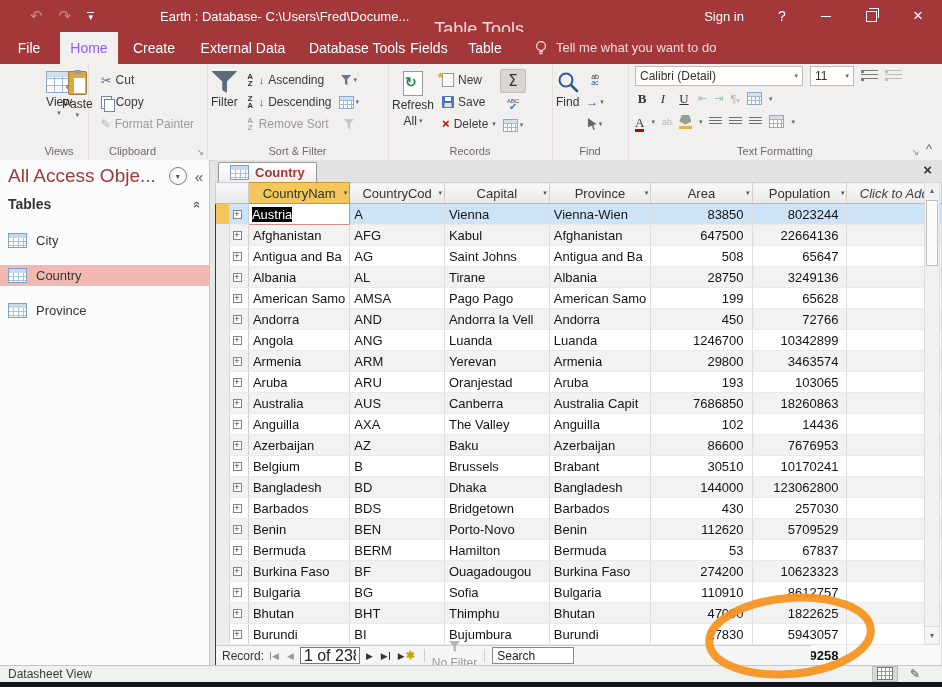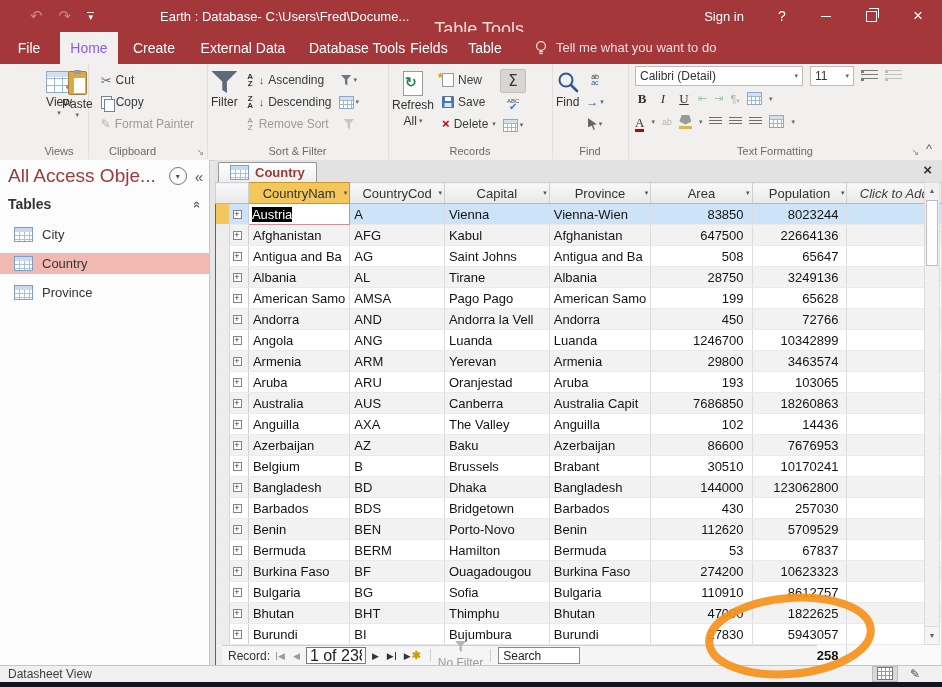--- a/index.html
+++ b/index.html
@@ -98,34 +98,34 @@
   .nav-title{display:flex;align-items:center;padding:5px 6px 4px 8px;font-size:19px;color:#9d3a38;}
   .nav-title .sp{flex:1;}
   .nav-circle{width:16px;height:16px;border:1px solid #777;border-radius:50%;font-size:8px;color:#555;display:flex;align-items:center;justify-content:center;margin-right:8px;}
   .nav-shutter{font-size:15px;color:#555;}
   .nav-search{display:flex;align-items:center;border:1px solid #c2c2c2;border-left:none;border-right:none;background:#fff;height:23px;}
   .nav-search input{flex:1;border:0;outline:0;font-family:"Liberation Sans",sans-serif;font-size:12px;font-style:italic;color:#555;padding:0 7px;background:transparent;}
   .nav-search input::placeholder{color:#555;font-style:italic;}
   .nav-group{display:flex;align-items:center;padding:5px 8px 4px;font-size:14px;font-weight:bold;color:#333;}
   .nav-group .sp{flex:1;}
   .chev-up{display:inline-block;transform:rotate(90deg);font-size:13px;color:#666;}
-  .navitem{display:flex;align-items:center;gap:9px;height:21px;padding-left:14px;font-size:13px;color:#353535;margin:8px 0;}
+  .navitem{display:flex;align-items:center;gap:9px;height:21px;padding-left:8px;font-size:13px;color:#353535;margin:14px 0;}
   .navitem.selected{background:#f2b9b3;}
   .tbl-ic{width:17px;height:13px;border:1px solid #7fa0c6;background-color:#fff;
     background-image:linear-gradient(#c7daf0 0 4px,transparent 4px),
      repeating-linear-gradient(to right,transparent 0 4px,#a9c0dd 4px 5px),
      repeating-linear-gradient(to bottom,transparent 0 3px,#a9c0dd 3px 4px);}
   
   .tabbar{position:absolute;left:215px;top:160px;width:727px;height:22px;background:#e2e2e2;}
   .doctab{position:absolute;left:3px;top:2px;height:19px;display:flex;align-items:center;gap:6px;padding:0 11px;
     background:linear-gradient(#ffffff,#eeeeee);border:1px solid #979797;border-bottom:none;border-radius:2px 2px 0 0;
     font-size:13px;font-weight:bold;color:#9d3a38;}
   .doc-close{position:absolute;right:10px;top:1px;font-size:15px;color:#333;font-weight:bold;}
   .sheet{position:absolute;left:215px;top:182px;}
-  table.ds{border-collapse:collapse;table-layout:fixed;background:#4d7c0f;}
+  table.ds{border-collapse:collapse;table-layout:fixed;background:#7f1d1d;}
   .ds th{height:20px;padding:0;font-weight:normal;font-size:13px;color:#333;text-align:center;position:relative;
     background:linear-gradient(#f8f8f8,#e9e9e9);border:1px solid #cfcfcf;border-bottom:1px solid #b8b8b8;overflow:hidden;white-space:nowrap;}
   .ds th.sorted{background:#f3c75b;border-color:#c9992e;}
   .ds th.addcol{font-style:italic;color:#3f3f3f;}
   .ds th .dd{position:absolute;right:2px;top:6px;font-size:7px;color:#555;}
   .ds td{height:20px;padding:0 4px;font-size:13px;color:#141414;border-right:1px solid #dcdcdc;border-bottom:1px solid #eaeaea;
     overflow:hidden;white-space:nowrap;background:#fff;}
   .ds tr.alt td{background:#f2f2f2;}
   .ds tr.sel-row td{background:#cde3f7;}
   .ds td.num{text-align:right;padding-right:8px;}
@@ -141,21 +141,21 @@
   .ds tr.total td{background:#fafafa;border-top:1px solid #c6c6c6;border-bottom:1px solid #c6c6c6;height:21px;}
   .ds tr.total td.t-label{text-align:center;font-weight:bold;color:#222;}
   .ds tr.total td.t-value{text-align:right;font-weight:bold;color:#111;padding-right:8px;}
   .corner{background:linear-gradient(#f2f2f2,#e6e6e6);}
   
   .vscroll{position:absolute;left:924px;top:182px;width:16px;height:463px;background:#f1f1f1;border:1px solid #dcdcdc;box-sizing:border-box;}
   .sb-up{height:16px;line-height:16px;text-align:center;font-size:7px;color:#666;}
   .sb-thumb{position:absolute;left:1px;right:1px;top:17px;height:64px;background:#fcfcfc;border:1px solid #bdbdbd;}
   .sb-down{position:absolute;left:0;right:0;bottom:0;height:17px;line-height:17px;text-align:center;font-size:7px;color:#666;border-top:1px solid #dcdcdc;background:#f5f5f5;}
   
-  .recnav{position:absolute;left:222px;top:645px;width:595px;height:20px;background:#f5f5f5;border-top:1px solid #cfcfcf;
+  .recnav{position:absolute;left:216px;top:645px;width:595px;height:20px;background:#f5f5f5;border-top:1px solid #cfcfcf;
     display:flex;align-items:center;gap:4px;padding-left:6px;box-sizing:border-box;font-size:12px;color:#333;}
   .nb{display:flex;align-items:center;gap:1px;font-size:9px;color:#333;padding:0 2px;}
   .nb.dis{color:#999;}
   .nb .vbar{width:1px;height:8px;background:currentColor;}
   .recbox{width:52px;height:15px;border:1px solid #7a7a7a;font-size:16px;color:#222;text-align:left;padding:0 3px;background:#fff;font-family:"Liberation Sans",sans-serif;}
   .vsep{width:1px;height:13px;background:#cfcfcf;margin:0 3px;}
   .nofilter{display:flex;align-items:center;gap:4px;color:#9a9a9a;flex-direction:column;}
   .ic-nofilter{position:relative;width:11px;height:11px;background:#b5b5b5;clip-path:polygon(0 0,100% 0,62% 46%,62% 100%,40% 84%,40% 46%);}
   .searchbox{width:72px;height:15px;border:1px solid #8a8a8a;font-size:12px;color:#222;padding:0 4px;background:#fff;font-family:"Liberation Sans",sans-serif;}
   .star{color:#c8a000;font-size:11px;font-weight:bold;}

